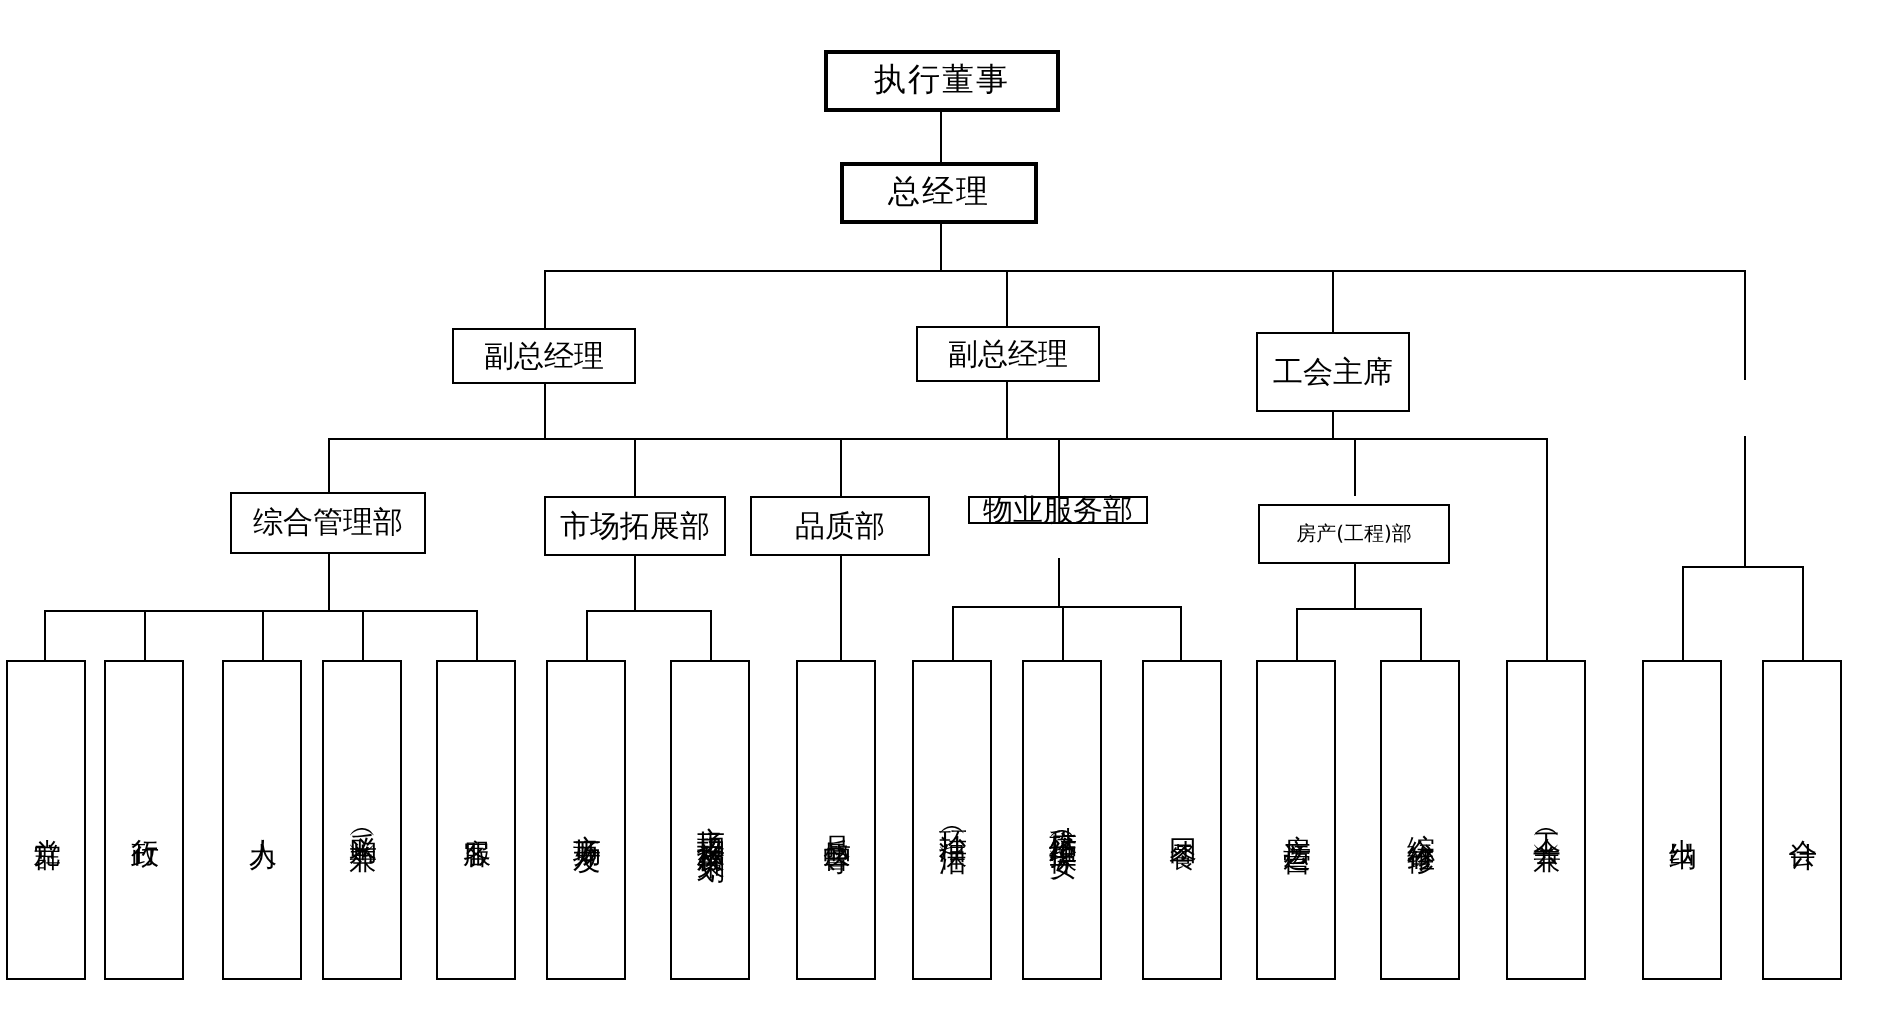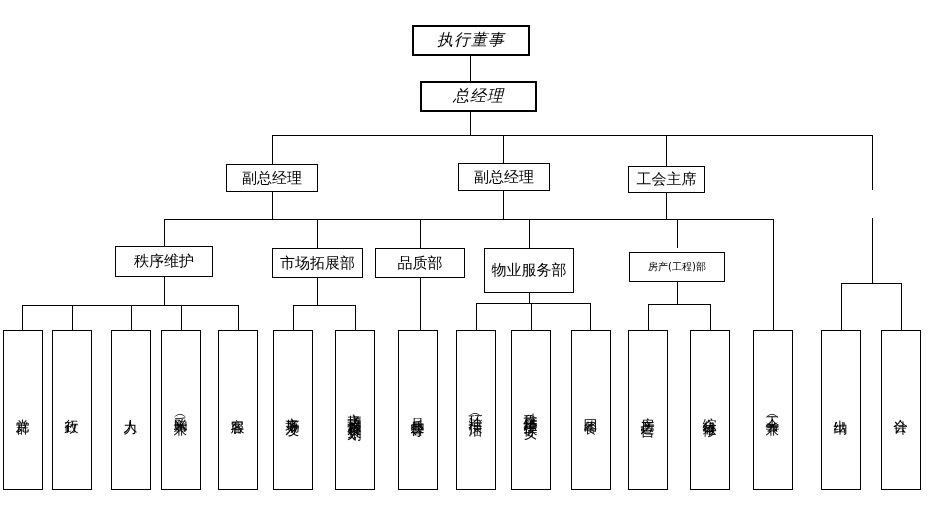--- a/index.html
+++ b/index.html
@@ -7,21 +7,21 @@
     position:relative;width:946px;height:508px;background:#ffffff;
     font-family:"DejaVu Sans","Liberation Sans",sans-serif;color:#000000;
     overflow:hidden;
   }
   .ln{position:absolute;background:#000000;}
   .box{
     position:absolute;border:1px solid #000000;background:#ffffff;
     display:flex;align-items:center;justify-content:center;
     font-size:15px;white-space:nowrap;box-sizing:border-box;text-align:center;
   }
-  .b2{border-width:2px;font-size:16px;letter-spacing:1px;font-style:italic;}
+  .b2{border-width:2px;font-size:16px;letter-spacing:1px;}
   .vbox{
     writing-mode:vertical-lr;text-orientation:mixed;
     font-size:14px;letter-spacing:2px;white-space:normal;line-height:1.15;
   }
 </style>
 </head>
 <body>
 
 <div class="canvas">
 
@@ -75,30 +75,30 @@
   <div class="ln" style="left:648px;top:304px;width:63px;height:1px"></div>
   <div class="ln" style="left:648px;top:304px;width:1px;height:26px"></div>
   <div class="ln" style="left:710px;top:304px;width:1px;height:26px"></div>
 
   <div class="ln" style="left:872px;top:218px;width:1px;height:65px"></div>
   <div class="ln" style="left:841px;top:283px;width:61px;height:1px"></div>
   <div class="ln" style="left:841px;top:283px;width:1px;height:47px"></div>
   <div class="ln" style="left:901px;top:283px;width:1px;height:47px"></div>
 
   <div class="box b2" style="left:412px;top:25px;width:118px;height:31px">执行董事</div>
-  <div class="box b2" style="left:420px;top:81px;width:117px;height:31px">总经理</div>
+  <div class="box b2" style="left:420px;top:81px;width:99px;height:31px">总经理</div>
 
   <div class="box" style="left:226px;top:164px;width:92px;height:28px">副总经理</div>
   <div class="box" style="left:458px;top:163px;width:92px;height:28px">副总经理</div>
-  <div class="box" style="left:628px;top:166px;width:77px;height:27px">工会主席</div>
+  <div class="box" style="left:628px;top:166px;width:77px;height:40px">工会主席</div>
 
-  <div class="box" style="left:115px;top:246px;width:98px;height:31px">秩序维护</div>
+  <div class="box" style="left:115px;top:246px;width:98px;height:31px">综合管理部</div>
   <div class="box" style="left:375px;top:248px;width:90px;height:30px">品质部</div>
   <div class="box" style="left:272px;top:248px;width:91px;height:30px">市场拓展部</div>
-  <div class="box" style="left:484px;top:248px;width:90px;height:45px">物业服务部</div>
+  <div class="box" style="left:484px;top:248px;width:90px;height:14px">物业服务部</div>
   <div class="box" style="left:629px;top:252px;width:96px;height:30px;font-size:10px">房产(工程)部</div>
 
   <div class="box vbox" style="left:3px;top:330px;width:40px;height:160px">党群</div>
   <div class="box vbox" style="left:52px;top:330px;width:40px;height:160px">行政</div>
   <div class="box vbox" style="left:111px;top:330px;width:40px;height:160px">人力</div>
   <div class="box vbox" style="left:161px;top:330px;width:40px;height:160px">采购（兼）</div>
   <div class="box vbox" style="left:218px;top:330px;width:40px;height:160px">客服</div>
   <div class="box vbox" style="left:273px;top:330px;width:40px;height:160px">市场开发</div>
   <div class="box vbox" style="left:335px;top:330px;width:40px;height:160px">市场招投标及策划</div>
   <div class="box vbox" style="left:398px;top:330px;width:40px;height:160px">品质督导</div>

